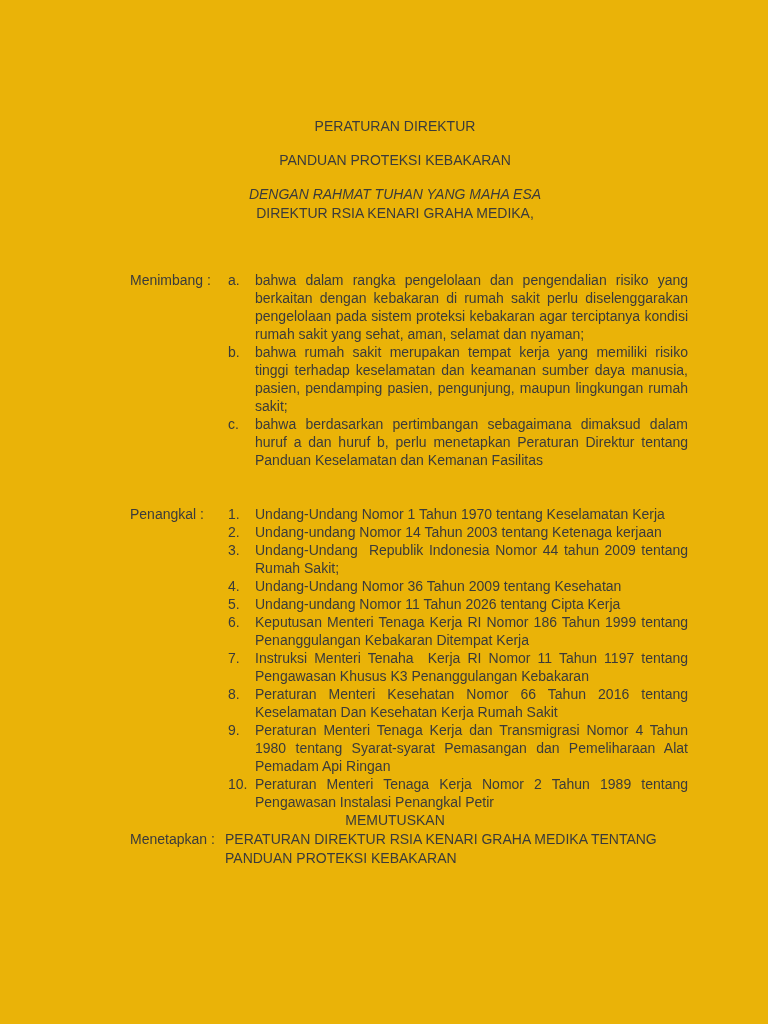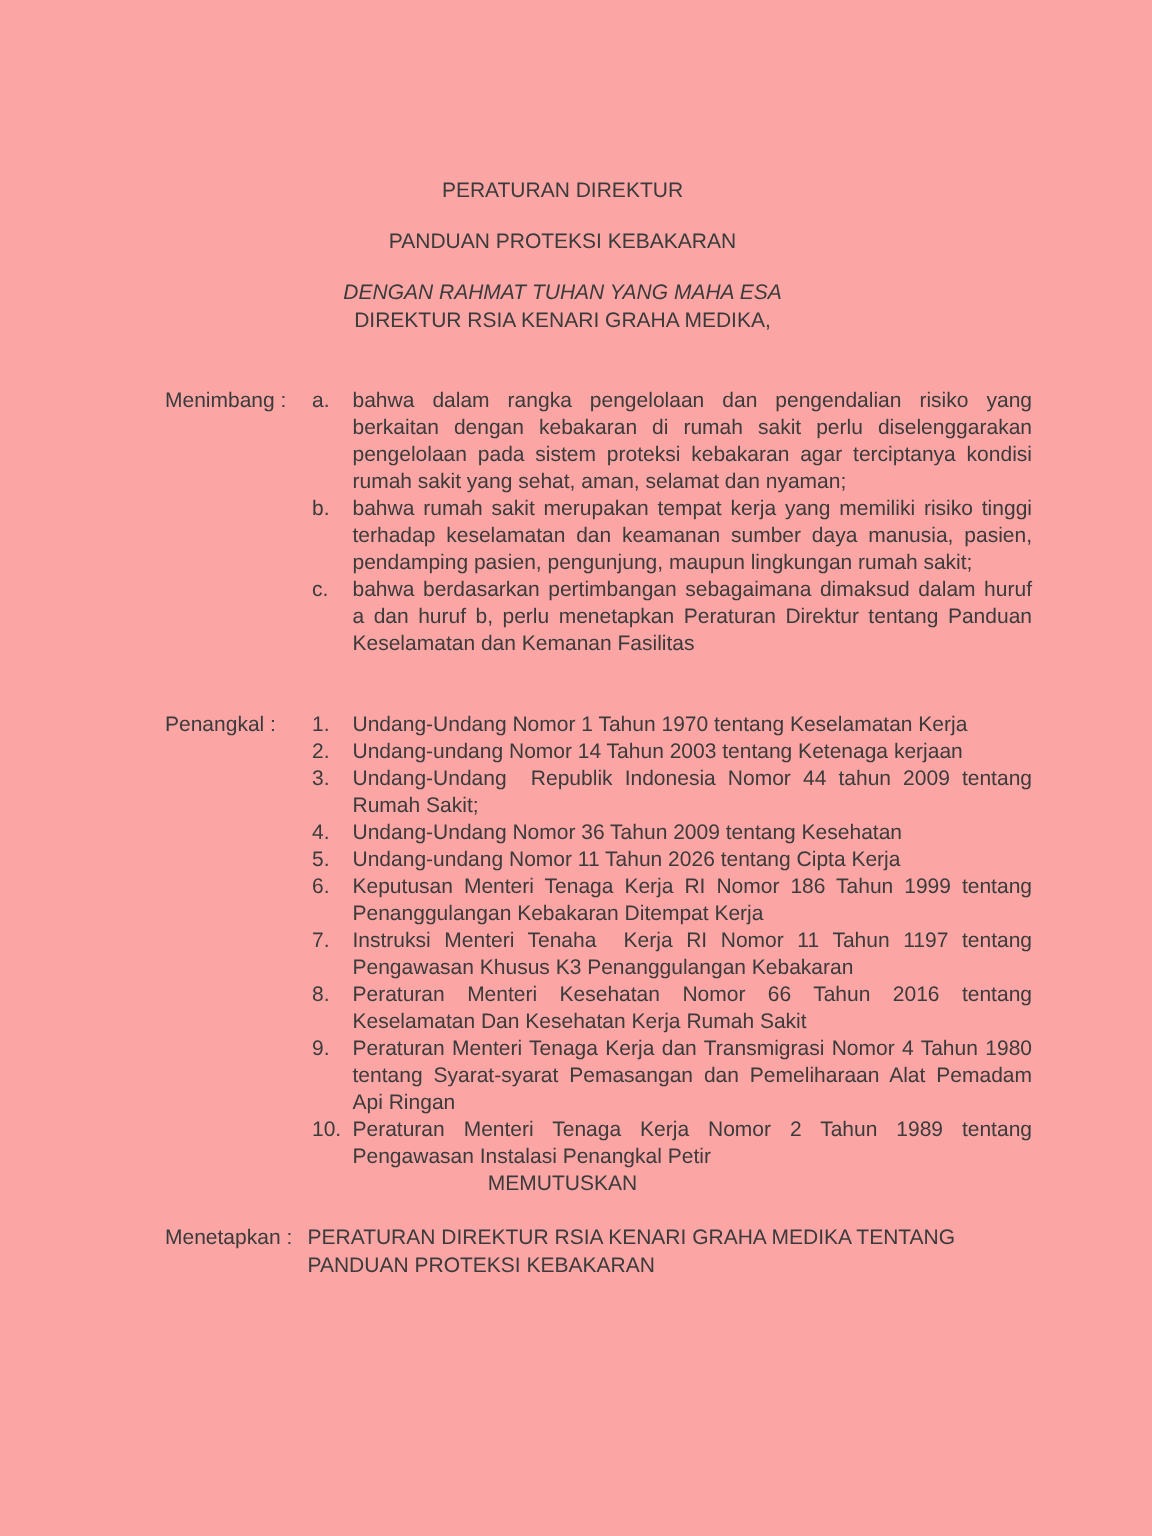--- a/index.html
+++ b/index.html
@@ -4,47 +4,48 @@
 <style>
   html, body {
     margin: 0;
     padding: 0;
     background: #ffffff;
   }
   .page {
     position: relative;
     width: 768px;
     height: 1024px;
-    background: #fca5a5;
+    background: #eab308;
     box-sizing: border-box;
     padding-top: 117px;
     font-family: "Liberation Sans", "DejaVu Sans", sans-serif;
     font-size: 14px;
     color: #3b3b3b;
     overflow: hidden;
+    padding-left: 20px;
   }
   
   .doc-header {
     width: 750px;
     text-align: center;
     line-height: 19px;
   }
   .doc-header .hline { display: block; }
   .spacer-tentang { margin-top: 17px; }
   .spacer-subject { margin-top: 15px; }
   .spacer-invocation { margin-top: 15px; font-style: italic; }
 
   
   .section {
     display: flex;
     margin-left: 110px;
     margin-right: 80px;
     line-height: 18px;
   }
-  .section.menimbang { margin-top: 34px; }
+  .section.menimbang { margin-top: 48px; }
   .section.mengingat { margin-top: 36px; }
   .section-label {
     width: 98px;
     flex-shrink: 0;
   }
   .section-items {
     flex: 1;
   }
   .item {
     display: flex;
@@ -58,21 +59,20 @@
     text-align: justify;
   }
 
   .memutuskan {
     width: 750px;
     text-align: center;
     line-height: 19px;
   }
 
   .section.menetapkan {
-    margin-top: 17px;
     line-height: 19px;
   }
   .section.menetapkan .section-label { width: 95px; }
   .menetapkan-lines .mline { display: block; }
 </style>
 </head>
 <body>
 
 <div class="page">
 

